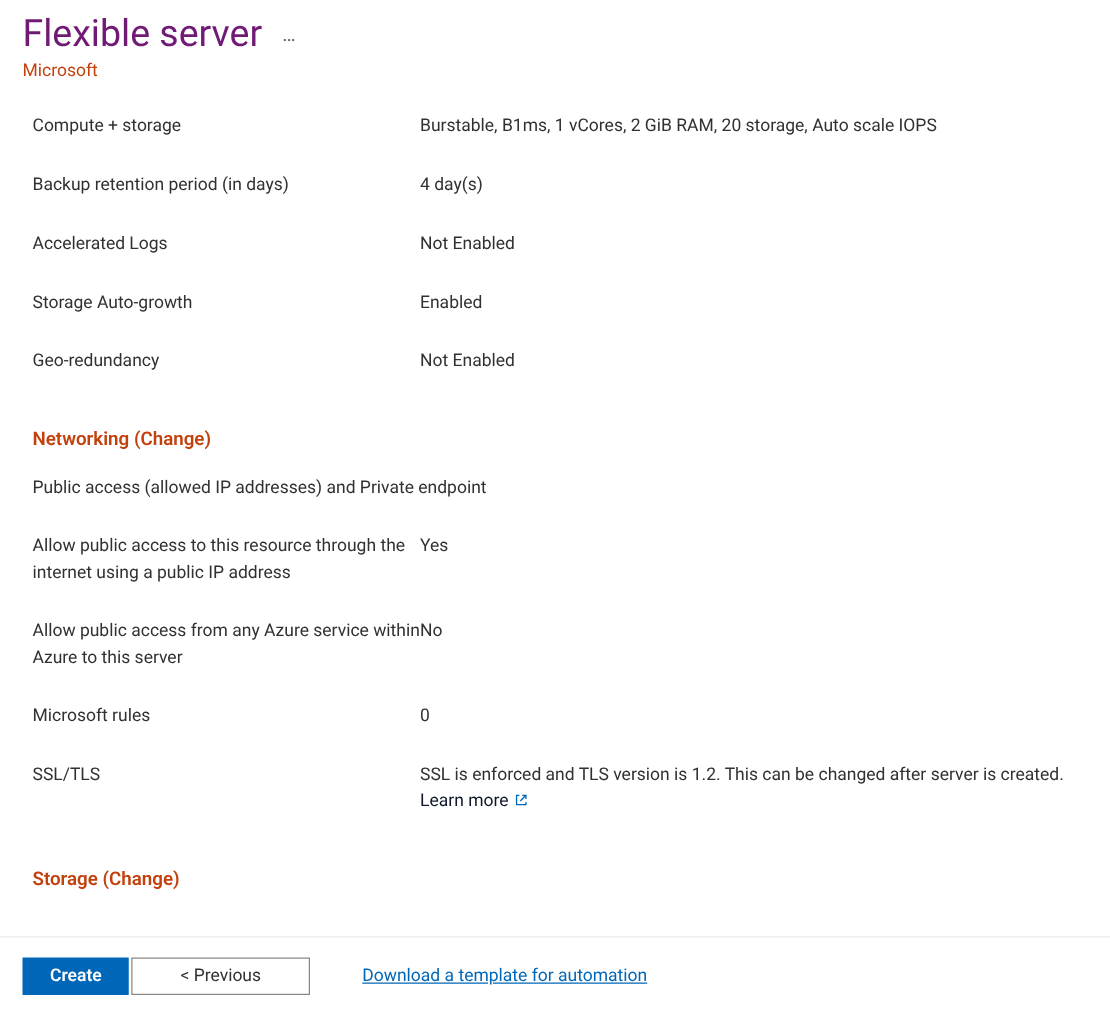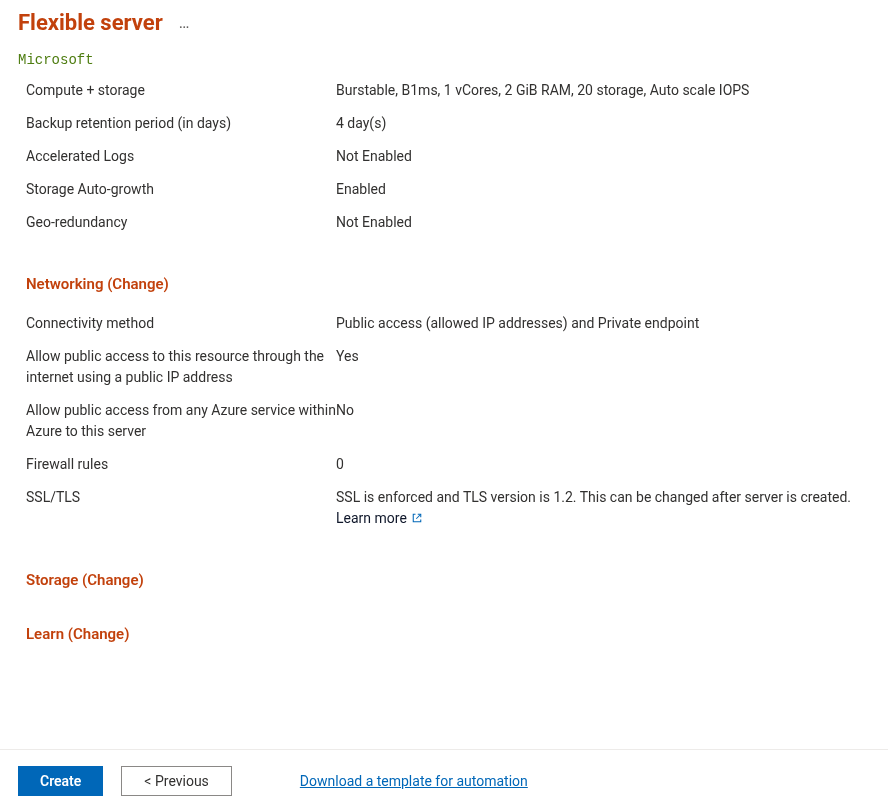--- a/index.html
+++ b/index.html
@@ -18,43 +18,43 @@
     }
     .header {
       padding: 10px 18px 2px 18px;
     }
     .title-row {
       display: flex;
       align-items: center;
       gap: 16px;
     }
     .page-title {
-      font-size: 22px;
-      font-weight: 700;
-      color: #c2410c;
+      font-size: 30px;
+      font-weight: 400;
+      color: #701a75;
     }
     .ellipsis {
       color: #605e5c;
       font-size: 16px;
       letter-spacing: 2px;
       cursor: pointer;
     }
     .subtitle {
       font-size: 14px;
-      color: #4d7c0f;
-      margin-top: 17px;
-      font-family: Liberation Mono, monospace;
+      color: #c2410c;
+      margin-top: 4px;
     }
     .content {
       padding: 4px 18px 0 26px;
     }
     .row {
       display: flex;
       padding: 6px 0;
       align-items: flex-start;
+      margin-top: 14px;
     }
     .row-label {
       width: 310px;
       flex-shrink: 0;
       color: #323130;
       line-height: 1.5;
     }
     .row-value {
       flex: 1;
       color: #323130;
@@ -82,47 +82,47 @@
     }
     .footer {
       position: absolute;
       bottom: 0;
       left: 0;
       right: 0;
       border-top: 1px solid #edebe9;
       padding: 16px 18px;
       display: flex;
       align-items: center;
-      gap: 18px;
+      gap: 2px;
       background: #ffffff;
     }
     .btn-primary {
       background: #0067b8;
       color: #ffffff;
       border: none;
       padding: 7px 22px;
       font-size: 14px;
       font-weight: 600;
       cursor: pointer;
       font-family: inherit;
     }
     .btn-secondary {
       background: #ffffff;
       color: #323130;
       border: 1px solid #8a8886;
-      padding: 6px 22px;
+      padding: 6px 38px;
       font-size: 14px;
       cursor: pointer;
       font-family: inherit;
     }
     .footer-link {
       color: #0067b8;
       text-decoration: underline;
       cursor: pointer;
-      margin-left: 30px;
+      margin-left: 20px;
       padding-left: 20px;
     }
   </style>
 </head>
 <body>
 
 <div class="header">
   <div class="title-row">
     <h1 class="page-title">Flexible server</h1>
     <span class="ellipsis">…</span>
@@ -149,33 +149,32 @@
     <div class="row-value">Enabled</div>
   </div>
   <div class="row">
     <div class="row-label">Geo-redundancy</div>
     <div class="row-value">Not Enabled</div>
   </div>
 
   <div class="section-header">Networking (Change)</div>
 
   <div class="row">
-    <div class="row-label">Connectivity method</div>
     <div class="row-value">Public access (allowed IP addresses) and Private endpoint</div>
   </div>
   <div class="row">
     <div class="row-label">Allow public access to this resource through the internet using a public IP address</div>
     <div class="row-value">Yes</div>
   </div>
   <div class="row">
     <div class="row-label">Allow public access from any Azure service within Azure to this server</div>
     <div class="row-value">No</div>
   </div>
   <div class="row">
-    <div class="row-label">Firewall rules</div>
+    <div class="row-label">Microsoft rules</div>
     <div class="row-value">0</div>
   </div>
   <div class="row">
     <div class="row-label">SSL/TLS</div>
     <div class="row-value">
       <span>SSL is enforced and TLS version is 1.2. This can be changed after server is created. </span><a class="inline-link"><span>Learn more</span><svg class="external-icon" viewBox="0 0 16 16" fill="none" stroke="#0067b8" stroke-width="1.4">
             <path d="M6 3H3v10h10v-3"></path>
             <path d="M9 3h4v4"></path>
             <path d="M13 3L7 9"></path>
           </svg></a>

